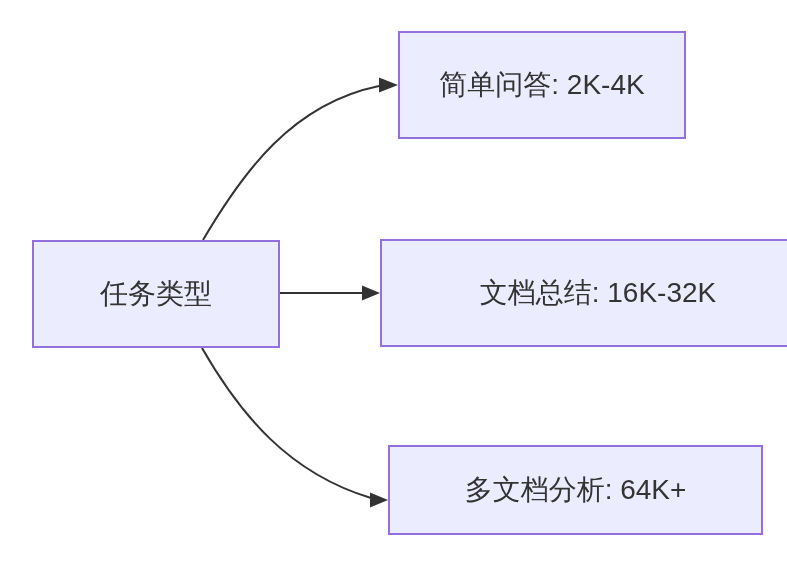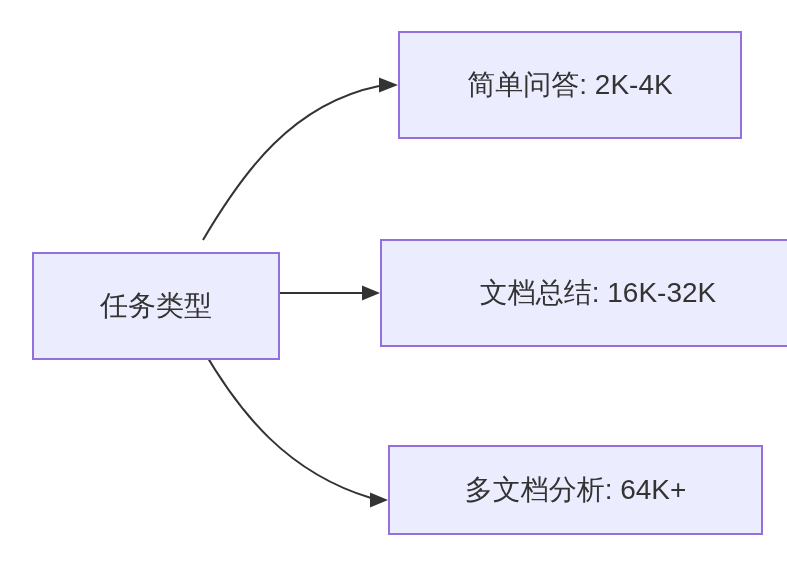--- a/index.html
+++ b/index.html
@@ -45,22 +45,22 @@
     align-items:center;
     justify-content:center;
     text-align:center;
   }
   .node-label{
     color:var(--text-color);
     font-size:28px;
     line-height:1.2;
     white-space:nowrap;
   }
-  .node-root   {left:32px;  top:240px; width:248px; height:108px;margin-top:12px;}
-  .node-branch1{left:398px; top:31px;  width:344px; height:108px;}
+  .node-root   {left:32px;  top:240px; width:248px; height:108px;}
+  .node-branch1{left:398px; top:31px;  width:288px; height:108px;}
   .node-branch2{left:380px; top:239px; width:436px; height:108px;}
   .node-branch3{left:388px; top:445px; width:375px; height:90px;}
 </style>
 </head>
 <body>
 
 <div class="canvas">
 
   <svg class="edges" viewBox="0 0 787 572" xmlns="http://www.w3.org/2000/svg">
 

